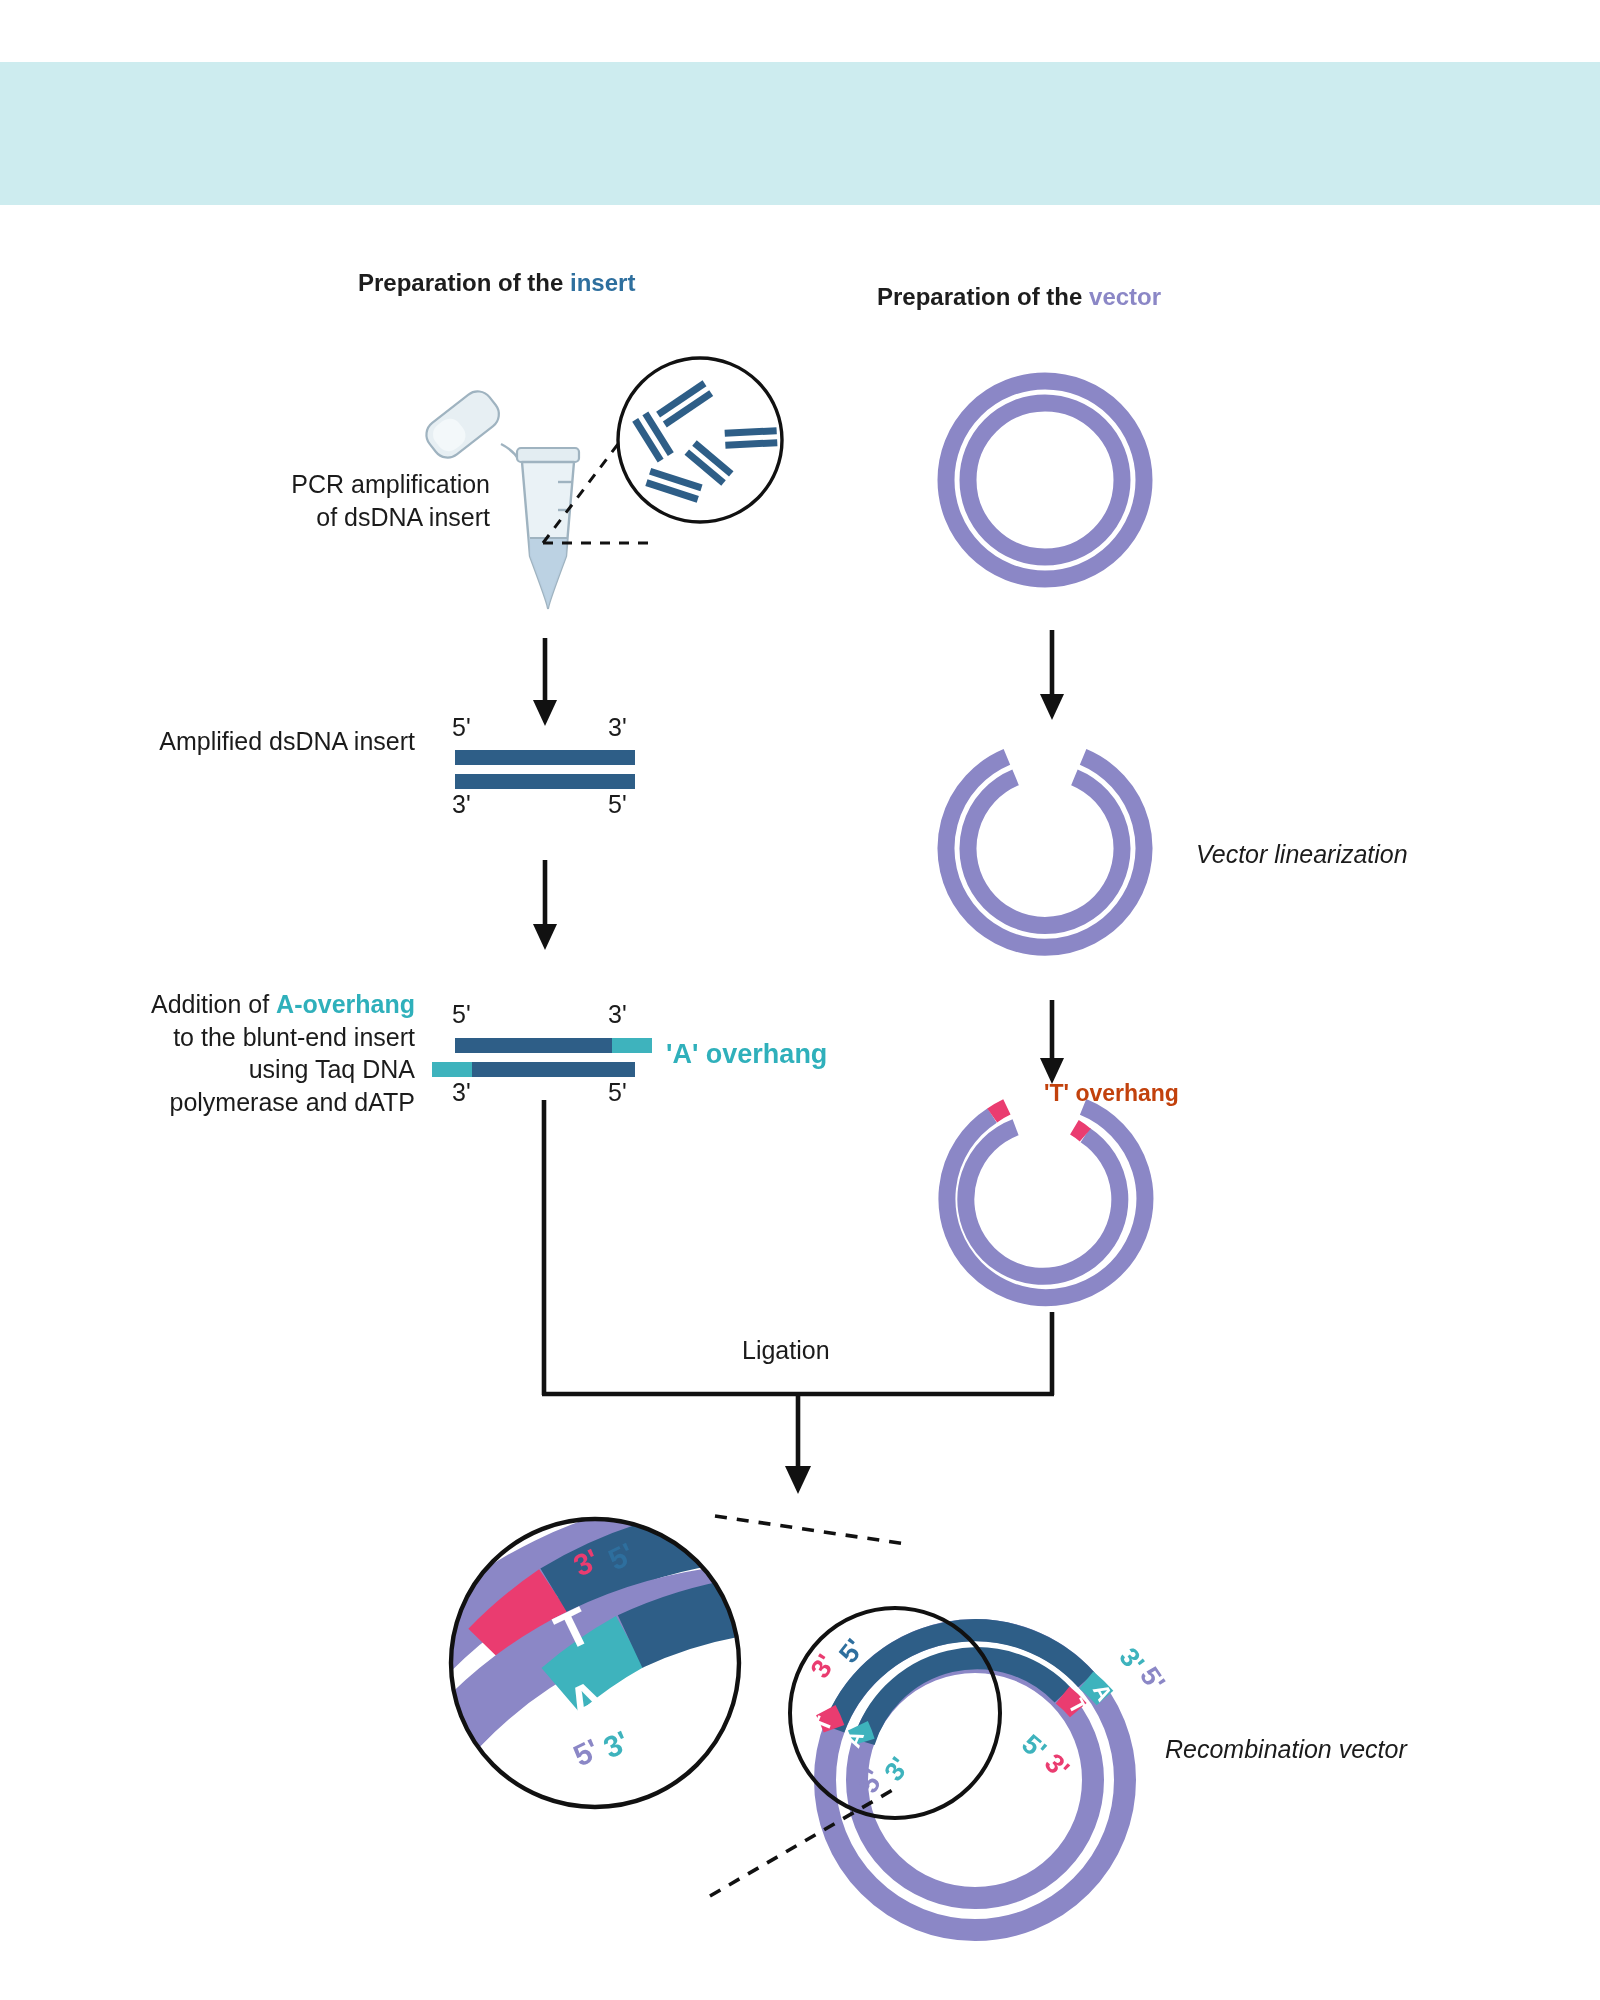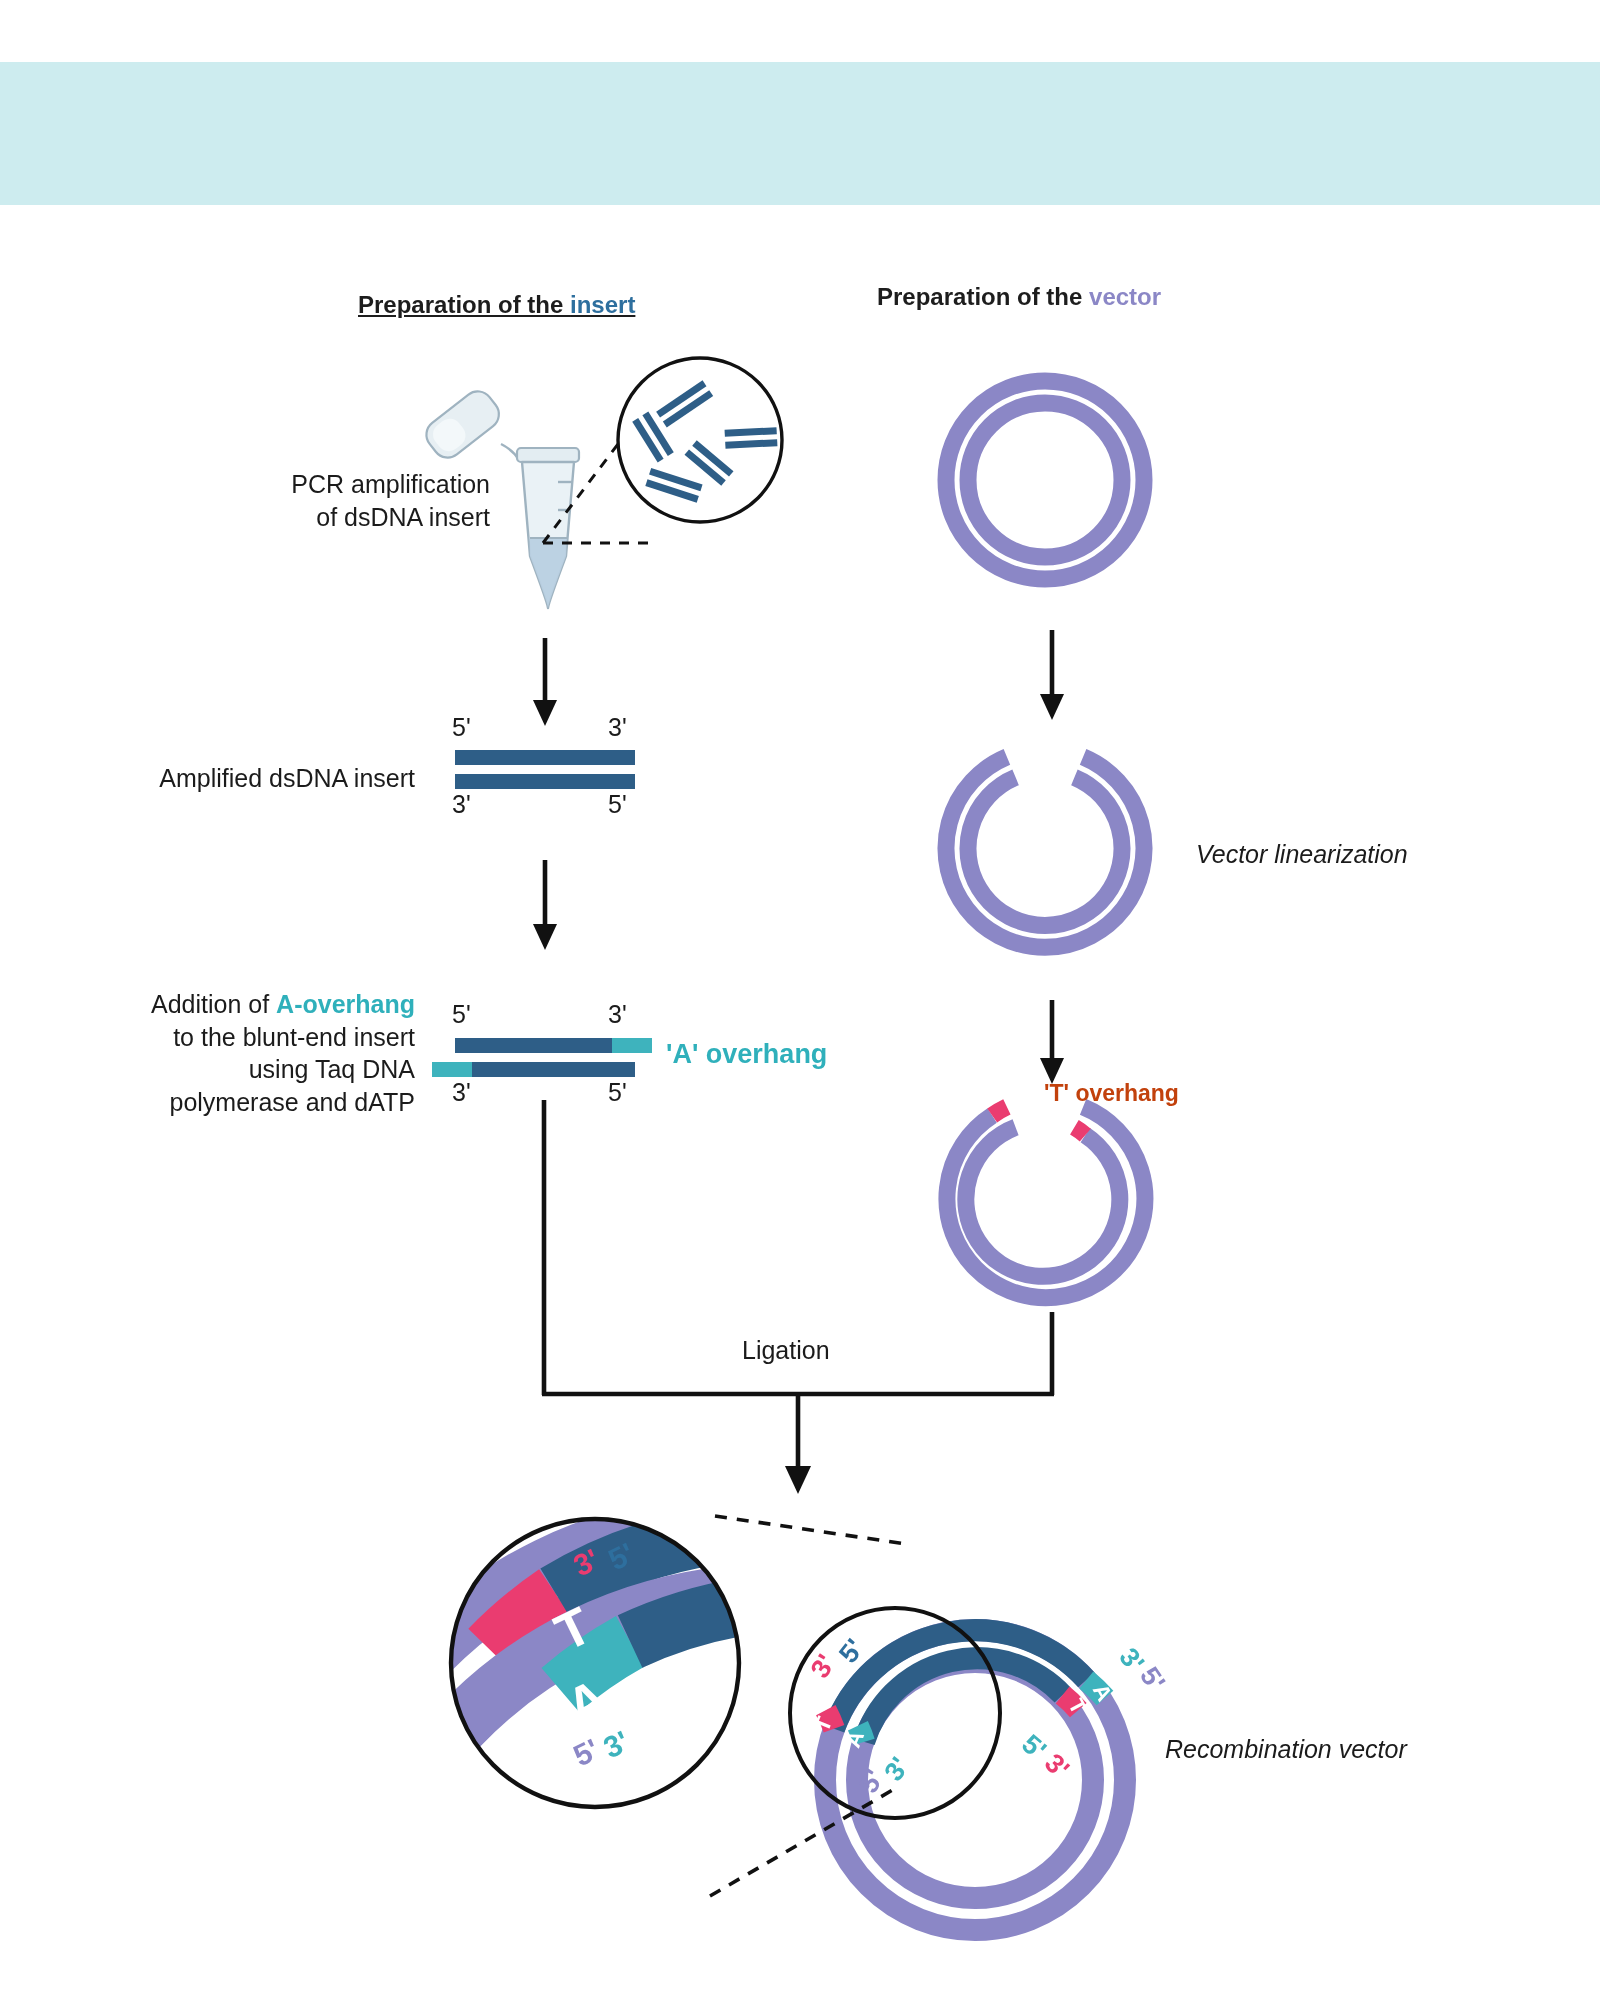--- a/index.html
+++ b/index.html
@@ -7,31 +7,31 @@
        font-family:"Liberation Sans","DejaVu Sans",sans-serif;color:#1a1a1a;}
   #stage{position:absolute;inset:0;width:1600px;height:2000px;overflow:hidden;}
 
   .banner{position:absolute;left:0;top:62px;width:1600px;height:143px;background:#cdecef;}
   .banner-title{position:absolute;left:0;top:92px;width:1600px;text-align:center;
      font-size:57px;font-weight:bold;letter-spacing:.2px;color:#141414;}
 
   .col-head{position:absolute;font-size:24px;font-weight:bold;color:#1d1d1d;white-space:nowrap;}
   .col-head .hl-blue{color:#2e6f9e;}
   .col-head .hl-purple{color:#8b87c6;}
-  .head-insert{left:358px;top:291px;text-decoration:underline;}
+  .head-insert{left:358px;top:269px;}
   .head-vector{left:877px;top:283px;}
 
   .cap{position:absolute;font-size:25px;line-height:1.30;color:#1b1b1b;}
   .cap-right{text-align:right;}
   .cap-left{text-align:left;font-style:italic;}
   .teal-b{color:#2fb0bb;font-weight:bold;}
   .pink-b{color:#ea3c70;font-weight:bold;}
 
   .cap-pcr{left:150px;top:468px;width:340px;text-align:right;}
-  .cap-amp{left:65px;top:762px;width:350px;}
+  .cap-amp{left:65px;top:725px;width:350px;}
   .cap-aov{left:60px;top:988px;width:355px;}
   .cap-lin{left:1196px;top:838px;}
   .cap-tov{left:1196px;top:1132px;width:360px;}
   .cap-lig{left:742px;top:1334px;}
   .cap-rec{left:1165px;top:1733px;}
 
   .tick{position:absolute;font-size:25px;color:#1b1b1b;}
 
   .ovl-A{position:absolute;left:666px;top:1039px;font-size:27px;font-weight:bold;color:#2fb0bb;white-space:nowrap;}
   .ovl-T{position:absolute;left:1028px;top:1080px;font-size:23px;font-weight:bold;color:#c2410c;white-space:nowrap;margin-left:16px;}

